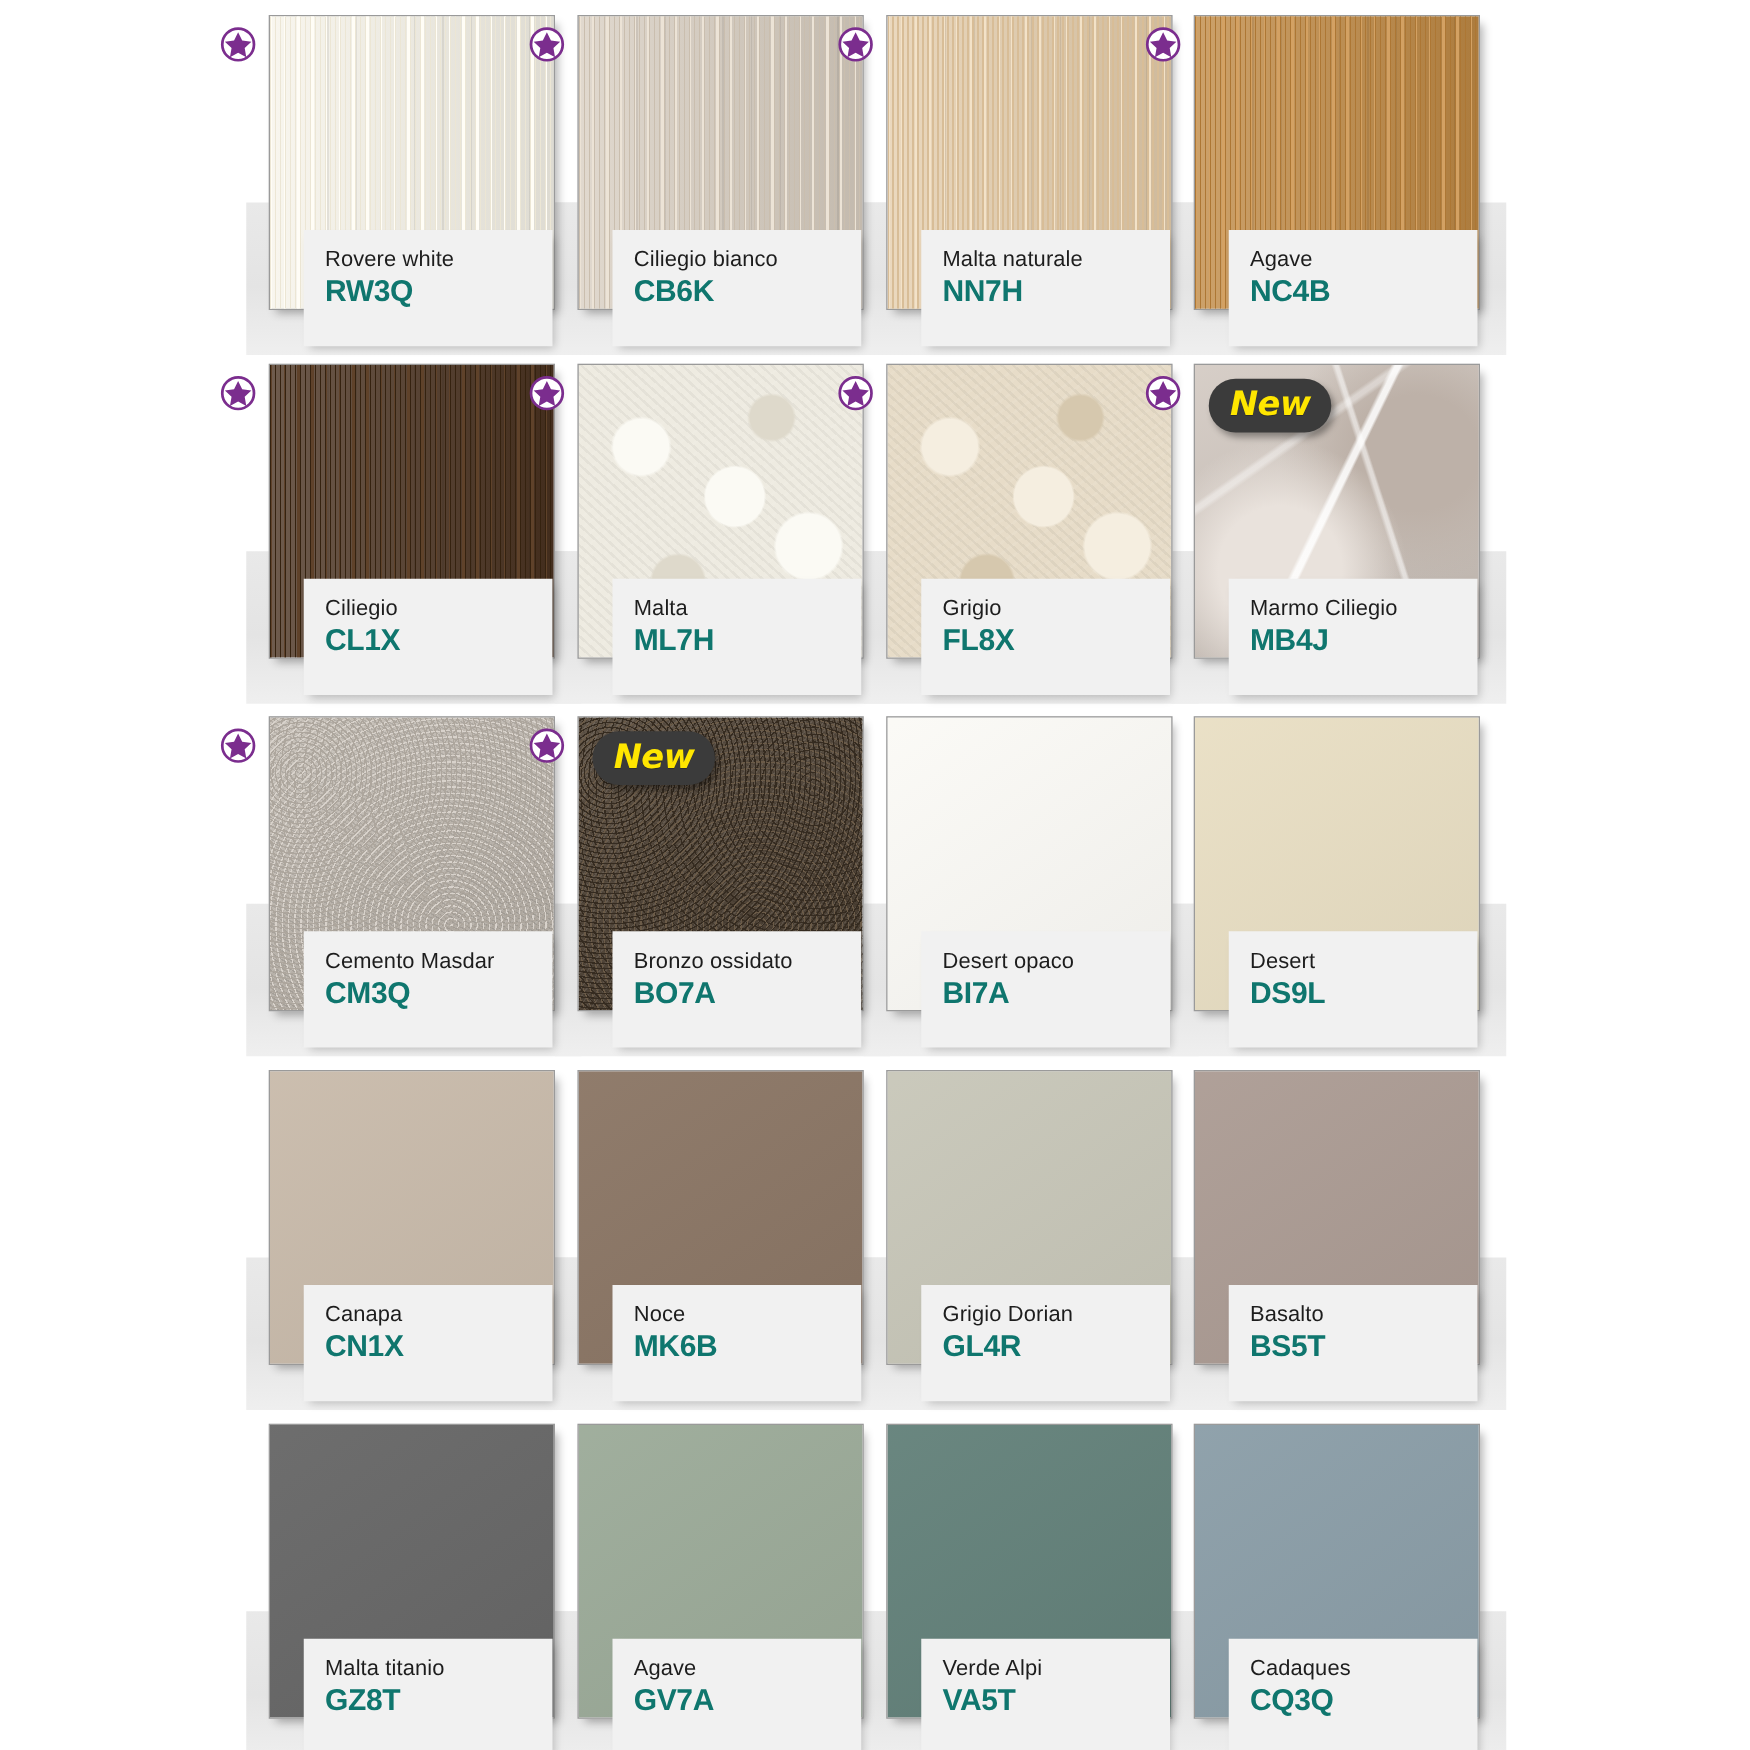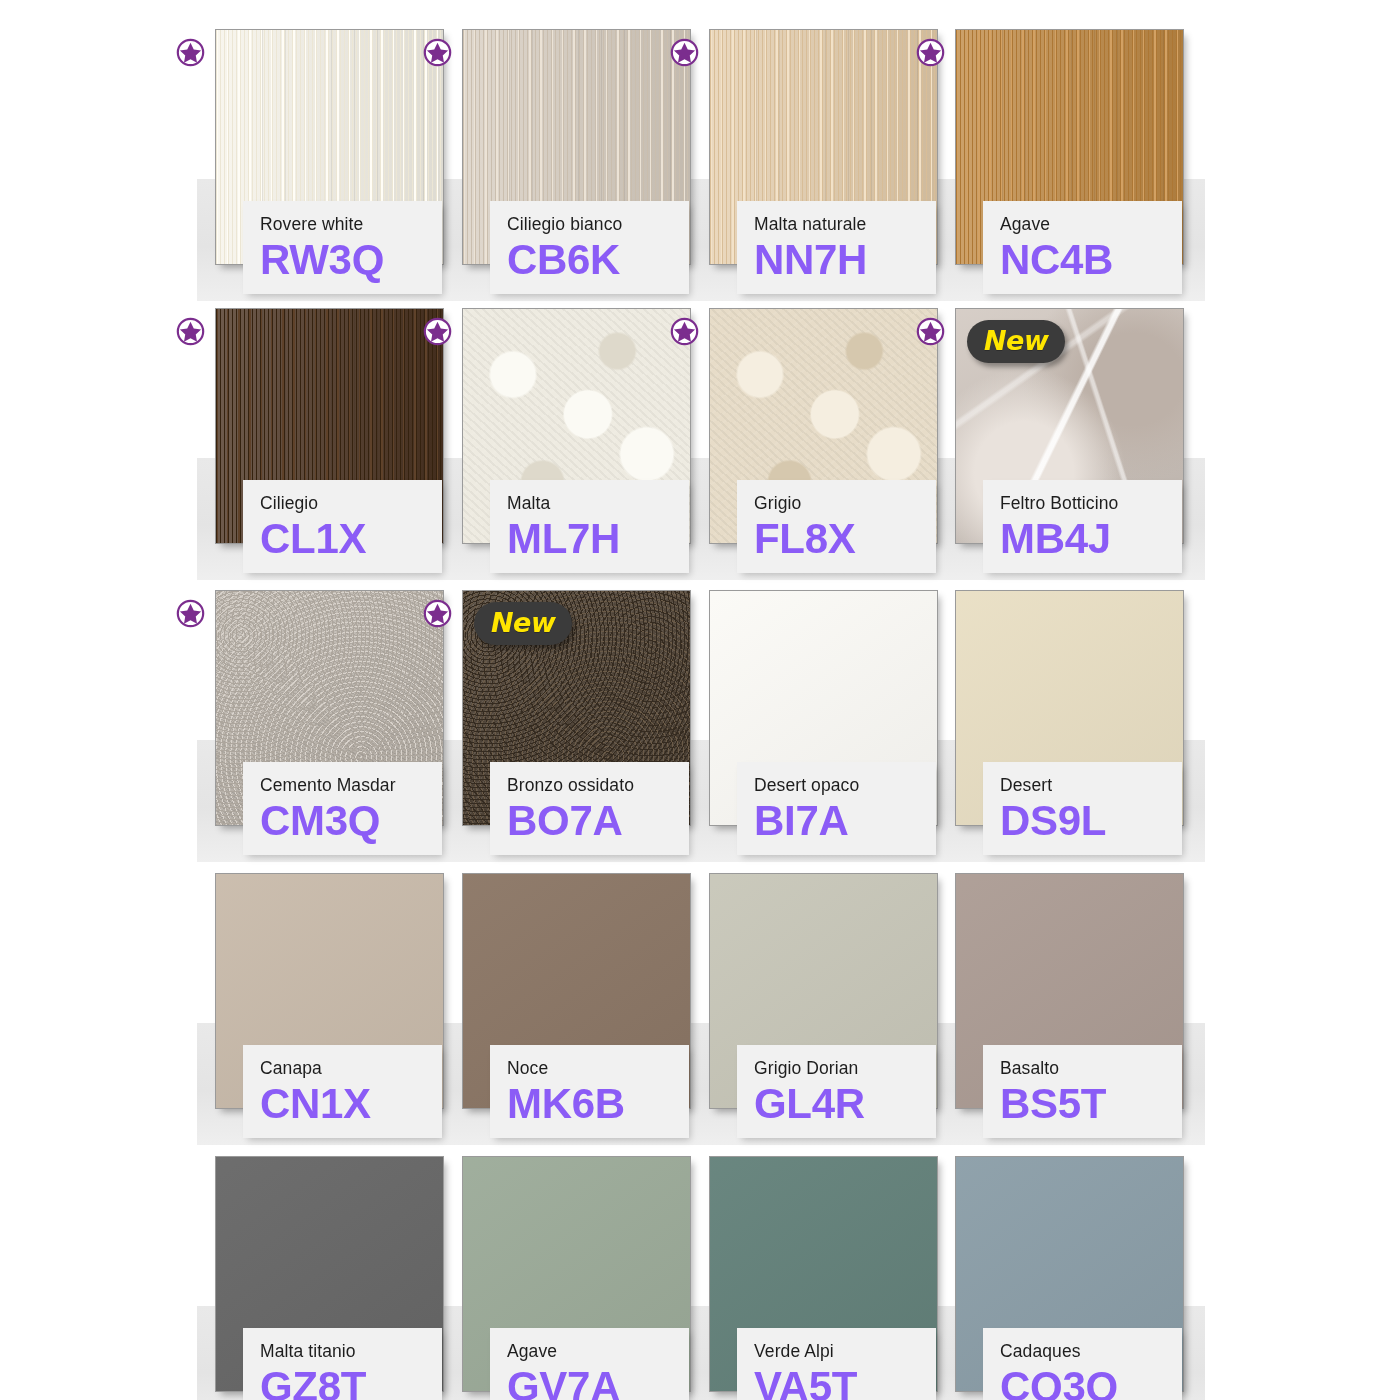--- a/index.html
+++ b/index.html
@@ -6,21 +6,21 @@
   body{
     width:1400px;height:1400px;
     background:#ffffff;
     font-family:"Liberation Sans", sans-serif;
     overflow:hidden;
     position:relative;
   }
 
   #grid{
     position:absolute;
-    left:0;top:17px;width:1400px;height:1124px;
+    left:0;top:0;width:1400px;height:1124px;
   }
 
   
   .card{ position:absolute; }
 
   .shadowband{
     position:absolute;
     left:-18px; top:150px;
     width:268px; height:122px;
     background:linear-gradient(180deg,#e9e9e9 0%,#e4e4e4 55%,#efefef 100%);
@@ -81,23 +81,23 @@
     box-sizing:border-box;
   }
   .pl-name{
     font-size:17.5px;
     color:#1d1d1d;
     letter-spacing:.1px;
     white-space:nowrap;
     line-height:1.05;
   }
   .pl-code{
-    font-size:42px;
+    font-size:24px;
     font-weight:bold;
-    color:#8b5cf6;
+    color:#0f766e;
     letter-spacing:-0.3px;
     line-height:1.05;
     margin-top:5px;
     white-space:nowrap;
   }
 </style>
 </head>
 <body>
 
 <div id="grid">
@@ -203,21 +203,21 @@
       <div class="shadowband"></div>
       <div class="swatch">
         <div class="tex" style="background-color:#cfc5bd;background-image:linear-gradient(116deg,transparent 46%,rgba(255,255,255,.85) 47%,rgba(255,255,255,.85) 48.3%,transparent 49%),linear-gradient(72deg,transparent 61%,rgba(255,255,255,.55) 62%,rgba(255,255,255,.55) 62.8%,transparent 63.5%),linear-gradient(145deg,transparent 28%,rgba(255,255,255,.40) 29%,rgba(255,255,255,.40) 29.9%,transparent 31%),radial-gradient(ellipse at 30% 70%,#e9e2dc 0 22%,transparent 45%),radial-gradient(ellipse at 78% 30%,#bdb1a8 0 20%,transparent 44%),linear-gradient(160deg,rgba(255,255,255,.16),rgba(0,0,0,.10));"></div>
       </div>
       <div class="newpill"><span>New</span></div>
       <div class="badge"><svg viewBox="0 0 32 32" width="29" height="29">
           <circle cx="16" cy="16" r="14" fill="#ffffff" stroke="#7b2d8e" stroke-width="2.4"></circle>
           <polygon fill="#7b2d8e" points="16,5.2 19.6,12.6 27.7,13.7 21.8,19.3 23.2,27.3 16,23.5 8.8,27.3 10.2,19.3 4.3,13.7 12.4,12.6"></polygon>
         </svg></div>
       <div class="plaque">
-        <div class="pl-name">Feltro Botticino</div>
+        <div class="pl-name">Marmo Ciliegio</div>
         <div class="pl-code">MB4J</div>
       </div>
     </div>
     <div class="card" style="left: 215px; top: 573px;">
       <div class="shadowband"></div>
       <div class="swatch">
         <div class="tex" style="background-color:#c3bcb3;background-image:repeating-radial-gradient(circle at 11% 19%,#ada69d 0 1px,transparent 1px 4px),repeating-radial-gradient(circle at 64% 71%,#d8d2cb 0 1px,transparent 1px 5px),repeating-radial-gradient(circle at 83% 24%,#ada69d 0 1px,transparent 1px 6px),repeating-linear-gradient(31deg,rgba(0,0,0,.10) 0 1px,transparent 1px 3px),repeating-linear-gradient(-54deg,rgba(255,255,255,.09) 0 1px,transparent 1px 4px),linear-gradient(150deg,rgba(255,255,255,.10),rgba(0,0,0,.13));"></div>
       </div>
       <div class="badge"><svg viewBox="0 0 32 32" width="29" height="29">
           <circle cx="16" cy="16" r="14" fill="#ffffff" stroke="#7b2d8e" stroke-width="2.4"></circle>

